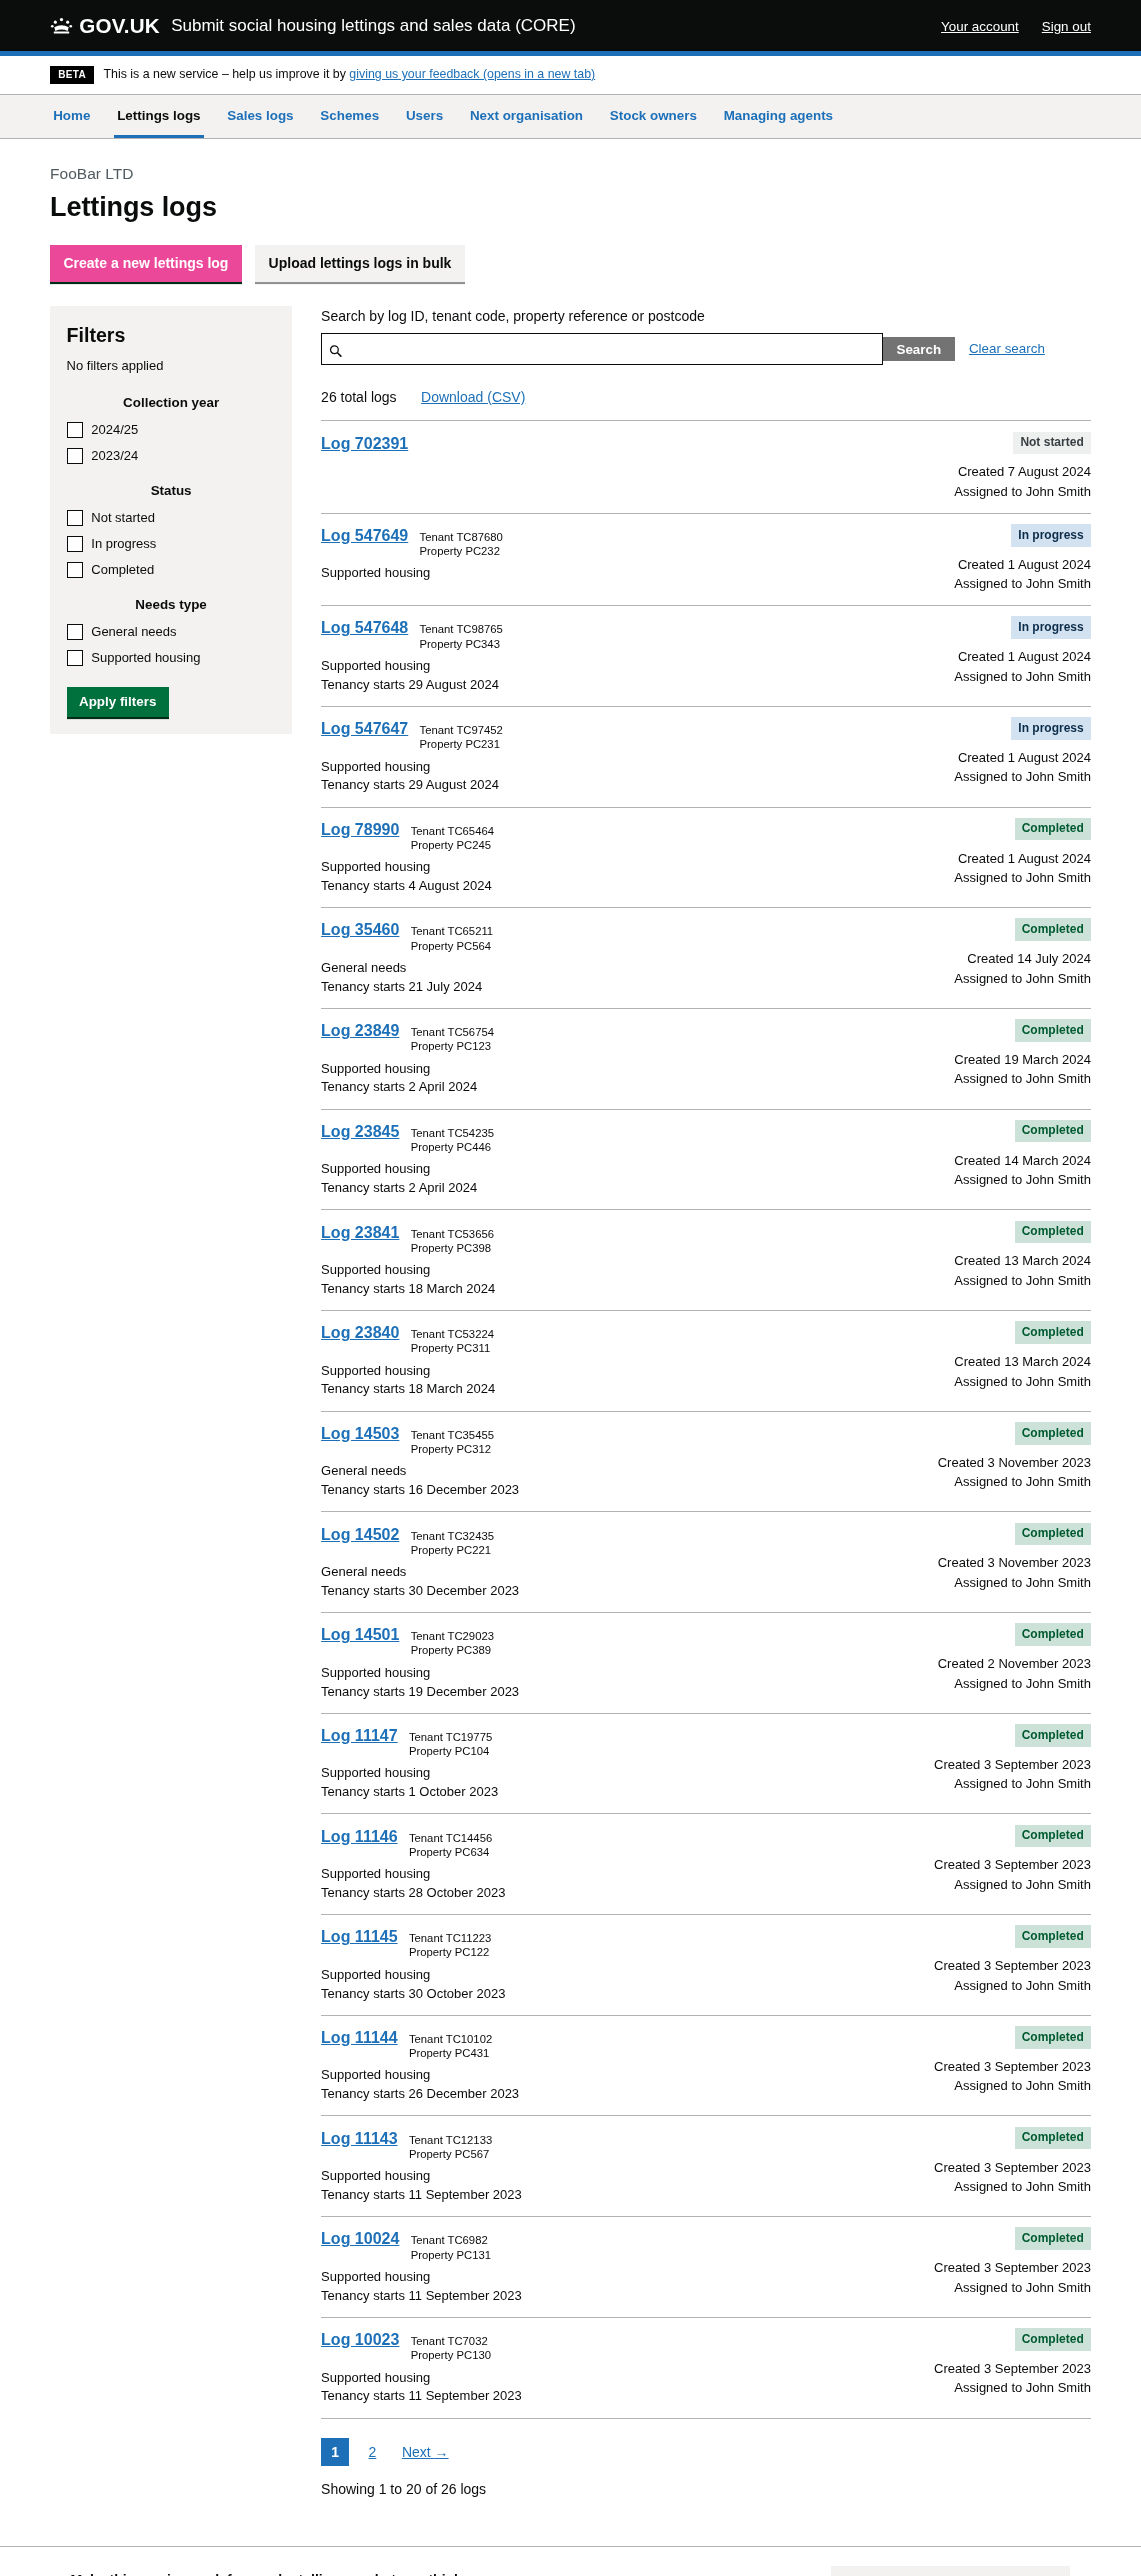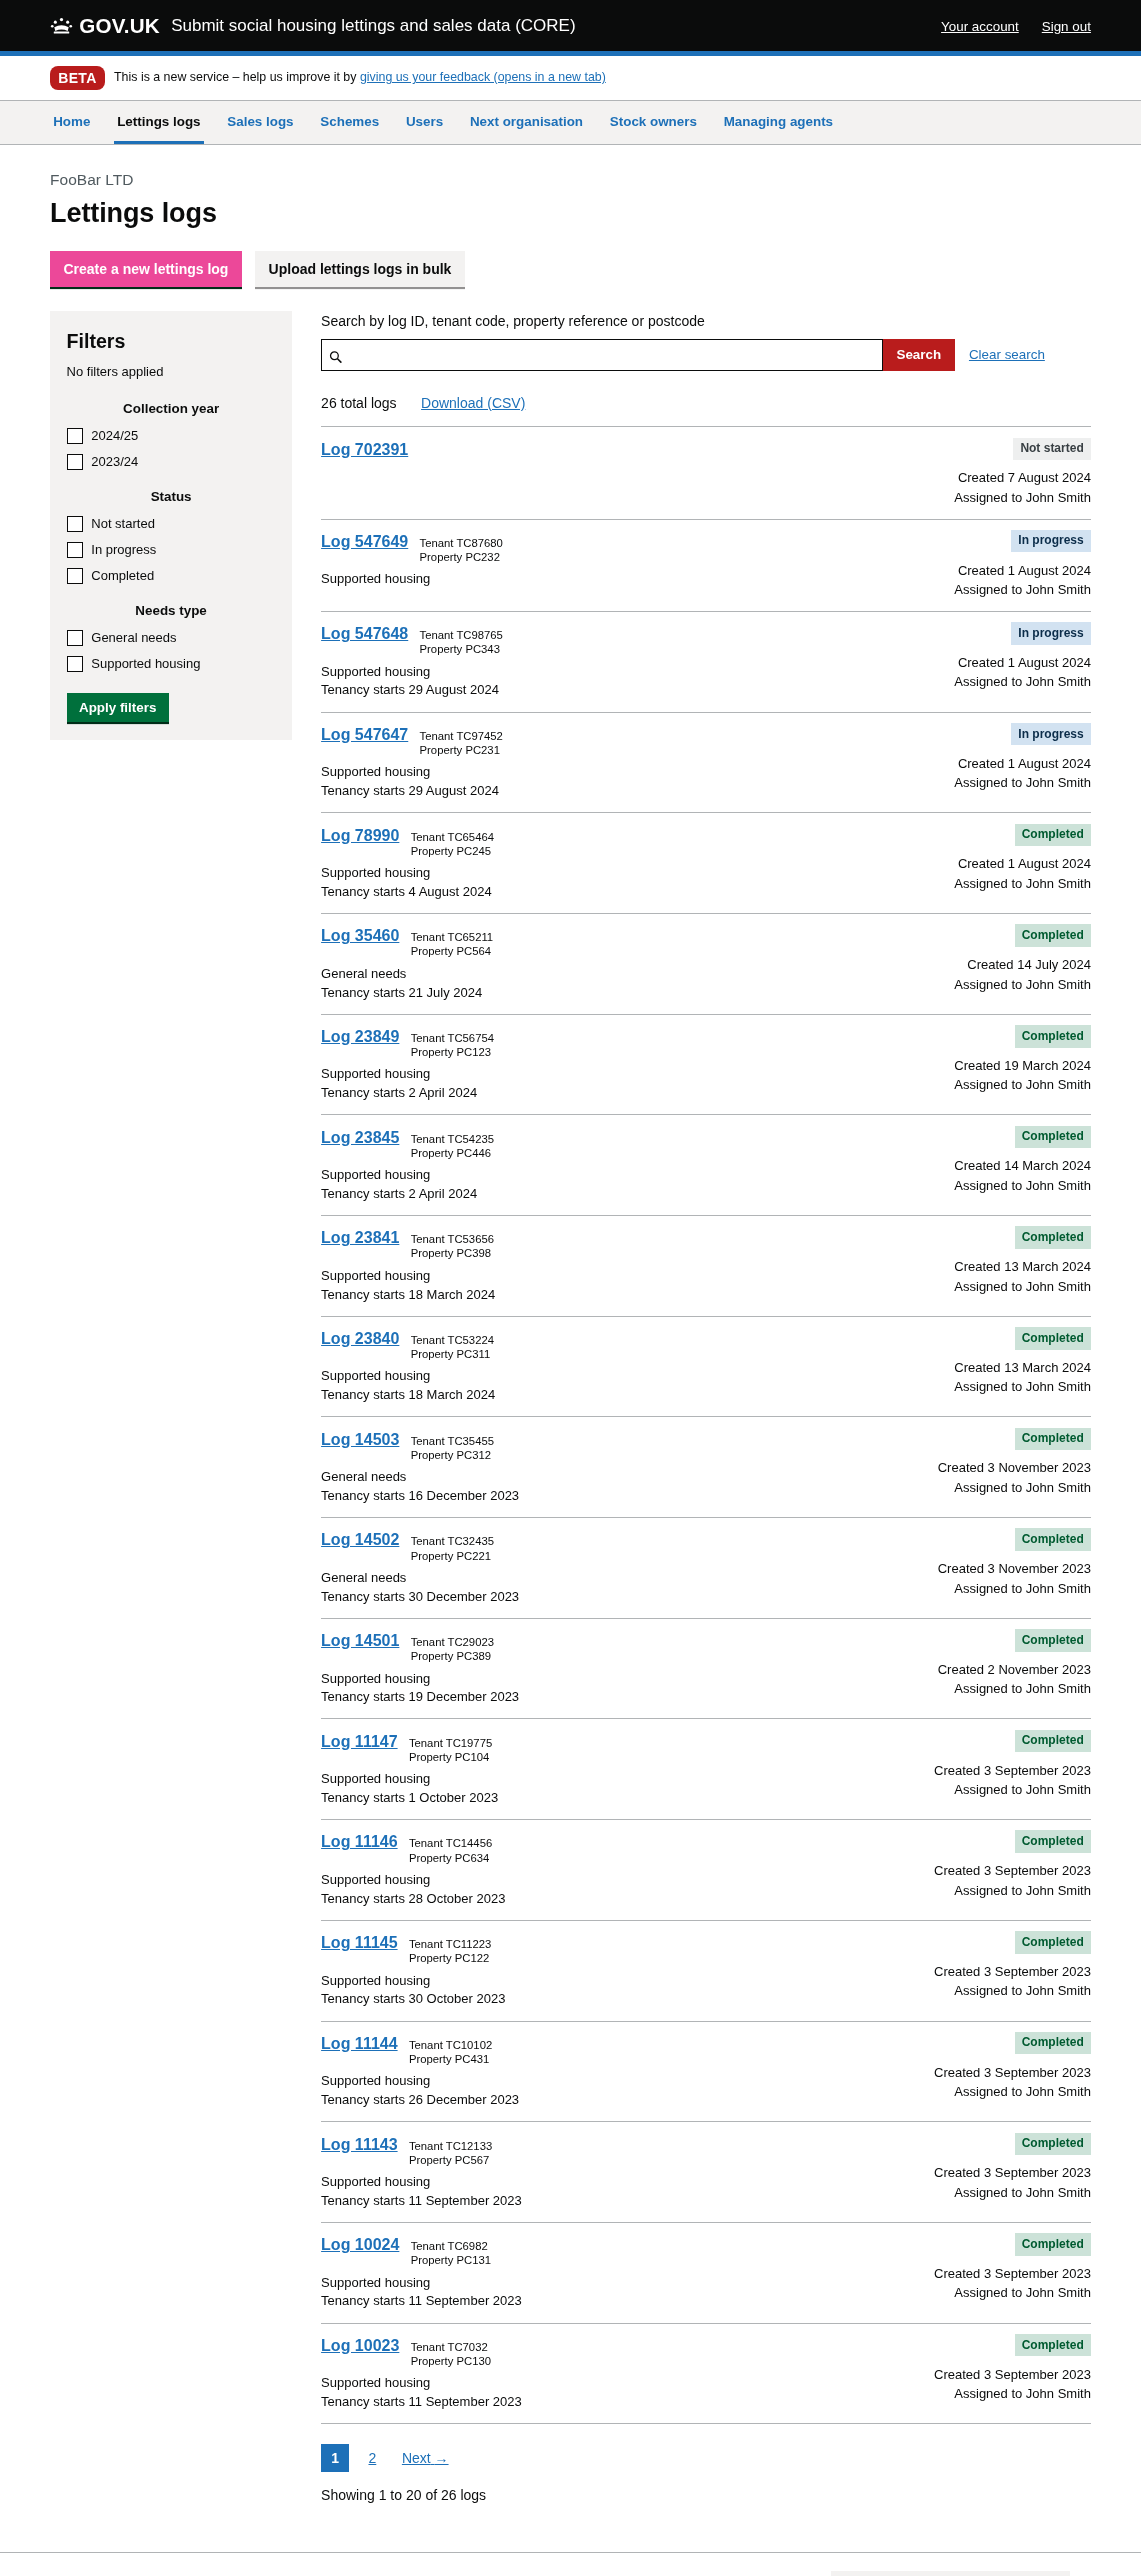--- a/index.html
+++ b/index.html
@@ -44,23 +44,23 @@
   
   .phase-banner {
     border-bottom:0.5px solid #b1b4b6;
     background:#fff;
   }
   .phase-inner {
     width:1082px; margin:0 auto; padding:9.3px 20.6px;
     display:flex; align-items:center;
   }
   .phase-tag {
-    background:#b91c1c; color:#fff; font-weight:bold;
-    font-size:14px; padding:2.1px 8.2px; text-transform:uppercase;
-    letter-spacing:0.3px; margin-right:9.3px;border-radius:8px;
+    background:#000000; color:#fff; font-weight:bold;
+    font-size:10px; padding:2.1px 8.2px; text-transform:uppercase;
+    letter-spacing:0.3px; margin-right:9.3px;
   }
   .phase-text { font-size:12.4px; color:#0b0c0c; }
   .phase-text a { color:#1d70b8; }
 
   
   .navbar { background:#f3f2f1; border-bottom:0.5px solid #b1b4b6; }
   .navbar-inner {
     width:1082px; margin:0 auto; padding:0 20.6px;
     display:flex; gap:20.6px; align-items:stretch;
   }
@@ -121,21 +121,21 @@
   }
   .search-input {
     width:100%; height:32px; border:1px solid #0b0c0c; padding:3.1px 7.2px 3.1px 29px;
     font-size:14px; font-family:"Liberation Sans", sans-serif;
   }
   .search-icon {
     position:absolute; left:8.2px; top:50%; transform:translateY(-50%);
     width:13.4px; height:13.4px; pointer-events:none;
   }
   .search-btn {
-    height:32px; background:#b91c1c; color:#fff; font-weight:bold;
+    height:24px; background:#737373; color:#fff; font-weight:bold;
     font-size:13.4px; border:none; padding:0 13.4px; cursor:pointer;
   }
   .clear-search { margin-left:14.4px; font-size:13.4px; color:#1d70b8; text-decoration:underline; }
 
   .total-row { font-size:14px; margin-bottom:13.4px; }
   .total-row .dl { margin-left:20.6px; color:#1d70b8; text-decoration:underline;}
 
   
   .log-list { border-top:0.5px solid #b1b4b6; }
   .log-item {

